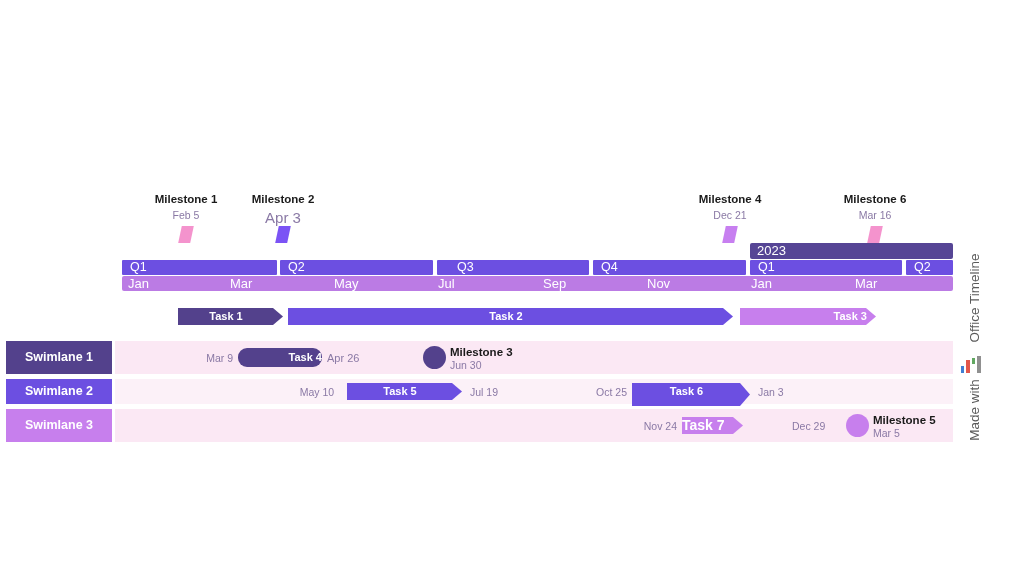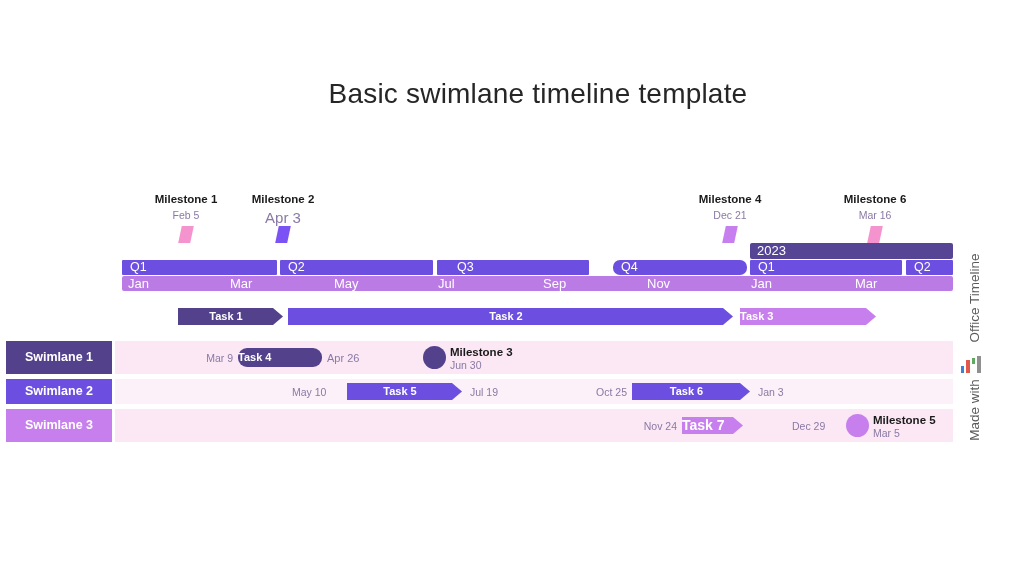--- a/index.html
+++ b/index.html
@@ -10,28 +10,27 @@
               font-size:28px;color:#262626;font-weight:400;letter-spacing:.2px;}
   .vtext{position:absolute;color:#5a5a5a;font-size:13.5px;text-align:center;
          transform:rotate(-90deg);white-space:nowrap;}
   .logo{position:absolute;left:961px;top:350px;width:20px;height:25px;}
   .logo div{position:absolute;}
 </style>
 </head>
 <body>
 
 <div class="slide">
-  <div class="page-title">Basic swimlane timeline template</div>
 
   <div id="canvas" class="abs" style="left:0;top:0;width:1024px;height:576px;">
       <div style="position: absolute; left: 750px; top: 243px; width: 203px; height: 16px; background: rgb(86, 69, 149); color: rgb(255, 255, 255); font-size: 13px; line-height: 16px; padding-left: 7px; box-sizing: border-box; border-radius: 2px;">2023</div>
       <div style="position: absolute; left: 122px; top: 260px; width: 155px; height: 15px; background: rgb(108, 79, 225); color: rgb(255, 255, 255); font-size: 12.5px; line-height: 15px; padding-left: 8px; box-sizing: border-box; border-radius: 1px;">Q1</div>
       <div style="position: absolute; left: 280px; top: 260px; width: 153px; height: 15px; background: rgb(108, 79, 225); color: rgb(255, 255, 255); font-size: 12.5px; line-height: 15px; padding-left: 8px; box-sizing: border-box; border-radius: 1px;">Q2</div>
       <div style="position: absolute; left: 437px; top: 260px; width: 152px; height: 15px; background: rgb(108, 79, 225); color: rgb(255, 255, 255); font-size: 12.5px; line-height: 15px; padding-left: 20px; box-sizing: border-box; border-radius: 1px;">Q3</div>
-      <div style="position: absolute; left: 593px; top: 260px; width: 134px; height: 15px; background: rgb(108, 79, 225); color: rgb(255, 255, 255); font-size: 12.5px; line-height: 15px; padding-left: 8px; box-sizing: border-box; border-radius: 7px; margin-left: 20px;">Q4</div>
+      <div style="position: absolute; left: 593px; top: 260px; width: 153px; height: 15px; background: rgb(108, 79, 225); color: rgb(255, 255, 255); font-size: 12.5px; line-height: 15px; padding-left: 8px; box-sizing: border-box; border-radius: 1px;">Q4</div>
       <div style="position: absolute; left: 750px; top: 260px; width: 152px; height: 15px; background: rgb(108, 79, 225); color: rgb(255, 255, 255); font-size: 12.5px; line-height: 15px; padding-left: 8px; box-sizing: border-box; border-radius: 1px;">Q1</div>
       <div style="position: absolute; left: 906px; top: 260px; width: 47px; height: 15px; background: rgb(108, 79, 225); color: rgb(255, 255, 255); font-size: 12.5px; line-height: 15px; padding-left: 8px; box-sizing: border-box; border-radius: 1px;">Q2</div>
       <div style="position: absolute; left: 122px; top: 276px; width: 831px; height: 15px; background: rgb(187, 123, 228); border-radius: 2px;"></div>
       <div style="position: absolute; left: 128px; top: 276px; height: 15px; color: rgb(255, 255, 255); font-size: 13px; line-height: 15px;">Jan</div>
       <div style="position: absolute; left: 230px; top: 276px; height: 15px; color: rgb(255, 255, 255); font-size: 13px; line-height: 15px;">Mar</div>
       <div style="position: absolute; left: 334px; top: 276px; height: 15px; color: rgb(255, 255, 255); font-size: 13px; line-height: 15px;">May</div>
       <div style="position: absolute; left: 438px; top: 276px; height: 15px; color: rgb(255, 255, 255); font-size: 13px; line-height: 15px;">Jul</div>
       <div style="position: absolute; left: 543px; top: 276px; height: 15px; color: rgb(255, 255, 255); font-size: 13px; line-height: 15px;">Sep</div>
       <div style="position: absolute; left: 647px; top: 276px; height: 15px; color: rgb(255, 255, 255); font-size: 13px; line-height: 15px;">Nov</div>
       <div style="position: absolute; left: 751px; top: 276px; height: 15px; color: rgb(255, 255, 255); font-size: 13px; line-height: 15px;">Jan</div>
@@ -48,40 +47,40 @@
       <div style="position: absolute; left: 875px; top: 193px; transform: translateX(-50%); white-space: nowrap; font-weight: bold; font-size: 11.5px; color: rgb(26, 26, 26);">Milestone 6</div>
       <div style="position: absolute; left: 875px; top: 209px; transform: translateX(-50%); white-space: nowrap; font-size: 10.5px; color: rgb(138, 121, 165);">Mar 16</div>
       <div style="position: absolute; left: 869px; top: 226px; width: 12px; height: 17px; background: rgb(244, 147, 205); transform: skewX(-12deg);"></div>
       <div style="position: absolute; left: 178px; top: 308px; width: 105px; height: 17px; background: rgb(83, 65, 140); clip-path: polygon(0px 0px, calc(100% - 10px) 0px, 100% 50%, calc(100% - 10px) 100%, 0px 100%);">
         <div style="position: absolute; left: 0px; top: 0px; width: 100%; height: 100%; text-align: center; color: rgb(255, 255, 255); font-weight: bold; font-size: 11px; line-height: 17px; padding-right: 9px; box-sizing: border-box;">Task 1</div>
       </div>
       <div style="position: absolute; left: 288px; top: 308px; width: 445px; height: 17px; background: rgb(108, 79, 225); clip-path: polygon(0px 0px, calc(100% - 10px) 0px, 100% 50%, calc(100% - 10px) 100%, 0px 100%);">
         <div style="position: absolute; left: 0px; top: 0px; width: 100%; height: 100%; text-align: center; color: rgb(255, 255, 255); font-weight: bold; font-size: 11px; line-height: 17px; padding-right: 9px; box-sizing: border-box;">Task 2</div>
       </div>
       <div style="position: absolute; left: 740px; top: 308px; width: 136px; height: 17px; background: rgb(199, 127, 237); clip-path: polygon(0px 0px, calc(100% - 10px) 0px, 100% 50%, calc(100% - 10px) 100%, 0px 100%);">
-        <div style="position: absolute; left: 0px; top: 0px; width: 100%; height: 100%; text-align: left; color: rgb(255, 255, 255); font-weight: bold; font-size: 11px; line-height: 17px; padding-right: 9px; box-sizing: border-box;">Task 3</div>
+        <div style="position: absolute; left: 0px; top: 0px; width: 100%; height: 100%; text-align: right; color: rgb(255, 255, 255); font-weight: bold; font-size: 11px; line-height: 17px; padding-right: 9px; box-sizing: border-box;">Task 3</div>
       </div>
       <div style="position: absolute; left: 115px; top: 341px; width: 838px; height: 33px; background: rgb(251, 232, 244);"></div>
       <div style="position: absolute; left: 6px; top: 341px; width: 106px; height: 33px; background: rgb(83, 65, 140); color: rgb(255, 255, 255); font-weight: bold; font-size: 12.5px; line-height: 33px; text-align: center;">Swimlane 1</div>
       <div style="position: absolute; left: 238px; top: 348px; width: 84px; height: 19px; background: rgb(83, 65, 140); clip-path: none; border-radius: 9px;">
-        <div style="position: absolute; left: 0px; top: 0px; width: 100%; height: 100%; text-align: left; color: rgb(255, 255, 255); font-weight: bold; font-size: 11px; line-height: 19px; padding-right: 13px; box-sizing: border-box;">Task 4</div>
+        <div style="position: absolute; left: 0px; top: 0px; width: 100%; height: 100%; text-align: right; color: rgb(255, 255, 255); font-weight: bold; font-size: 11px; line-height: 19px; padding-right: 0px; box-sizing: border-box;">Task 4</div>
       </div>
       <div style="position: absolute; left: 183px; top: 351.5px; width: 50px; text-align: right; font-size: 10.5px; line-height: 12px; color: rgb(138, 121, 165);">Mar 9</div>
       <div style="position: absolute; left: 327px; top: 351.5px; width: 50px; font-size: 11px; line-height: 12px; color: rgb(138, 121, 165);">Apr 26</div>
       <div style="position: absolute; left: 422.5px; top: 346px; width: 23px; height: 23px; background: rgb(83, 65, 140); border-radius: 50%;"></div>
       <div style="position: absolute; left: 450px; top: 346px; white-space: nowrap; font-weight: bold; font-size: 11.5px; color: rgb(26, 26, 26);">Milestone 3</div>
       <div style="position: absolute; left: 450px; top: 358.5px; white-space: nowrap; font-size: 10.5px; color: rgb(138, 121, 165);">Jun 30</div>
       <div style="position: absolute; left: 115px; top: 379px; width: 838px; height: 25px; background: rgb(252, 241, 248);"></div>
       <div style="position: absolute; left: 6px; top: 379px; width: 106px; height: 25px; background: rgb(108, 79, 225); color: rgb(255, 255, 255); font-weight: bold; font-size: 12.5px; line-height: 25px; text-align: center;">Swimlane 2</div>
       <div style="position: absolute; left: 347px; top: 383px; width: 115px; height: 17px; background: rgb(108, 79, 225); clip-path: polygon(0px 0px, calc(100% - 10px) 0px, 100% 50%, calc(100% - 10px) 100%, 0px 100%); border-radius: 0px;">
         <div style="position: absolute; left: 0px; top: 0px; width: 100%; height: 100%; text-align: center; color: rgb(255, 255, 255); font-weight: bold; font-size: 11px; line-height: 17px; padding-right: 9px; box-sizing: border-box;">Task 5</div>
       </div>
-      <div style="position: absolute; left: 292px; top: 385.5px; width: 50px; text-align: left; font-size: 10.5px; line-height: 12px; color: rgb(138, 121, 165);">May 10</div>
+      <div style="position: absolute; left: 292px; top: 385.5px; width: 50px; text-align: center; font-size: 10.5px; line-height: 12px; color: rgb(138, 121, 165);">May 10</div>
       <div style="position: absolute; left: 470px; top: 385.5px; width: 50px; font-size: 10.5px; line-height: 12px; color: rgb(138, 121, 165);">Jul 19</div>
-      <div style="position: absolute; left: 632px; top: 383px; width: 118px; height: 17px; background: rgb(108, 79, 225); clip-path: polygon(0px 0px, calc(100% - 10px) 0px, 100% 50%, calc(100% - 10px) 100%, 0px 100%); border-radius: 0px;">
+      <div style="position: absolute; left: 632px; top: 383px; width: 118px; height: 23px; background: rgb(108, 79, 225); clip-path: polygon(0px 0px, calc(100% - 10px) 0px, 100% 50%, calc(100% - 10px) 100%, 0px 100%); border-radius: 0px;">
         <div style="position: absolute; left: 0px; top: 0px; width: 100%; height: 100%; text-align: center; color: rgb(255, 255, 255); font-weight: bold; font-size: 11px; line-height: 17px; padding-right: 9px; box-sizing: border-box;">Task 6</div>
       </div>
       <div style="position: absolute; left: 577px; top: 385.5px; width: 50px; text-align: right; font-size: 10.5px; line-height: 12px; color: rgb(138, 121, 165);">Oct 25</div>
       <div style="position: absolute; left: 758px; top: 385.5px; width: 50px; font-size: 10.5px; line-height: 12px; color: rgb(138, 121, 165);">Jan 3</div>
       <div style="position: absolute; left: 115px; top: 409px; width: 838px; height: 33px; background: rgb(251, 232, 244);"></div>
       <div style="position: absolute; left: 6px; top: 409px; width: 106px; height: 33px; background: rgb(199, 127, 237); color: rgb(255, 255, 255); font-weight: bold; font-size: 12.5px; line-height: 33px; text-align: center;">Swimlane 3</div>
       <div style="position: absolute; left: 682px; top: 417px; width: 61px; height: 17px; background: rgb(199, 127, 237); clip-path: polygon(0px 0px, calc(100% - 10px) 0px, 100% 50%, calc(100% - 10px) 100%, 0px 100%); border-radius: 0px;">
         <div style="position: absolute; left: 0px; top: 0px; width: 100%; height: 100%; text-align: left; color: rgb(255, 255, 255); font-weight: bold; font-size: 14px; line-height: 17px; padding-right: 9px; box-sizing: border-box;">Task 7</div>
       </div>
       <div style="position: absolute; left: 627px; top: 419.5px; width: 50px; text-align: right; font-size: 10.5px; line-height: 12px; color: rgb(138, 121, 165);">Nov 24</div>

